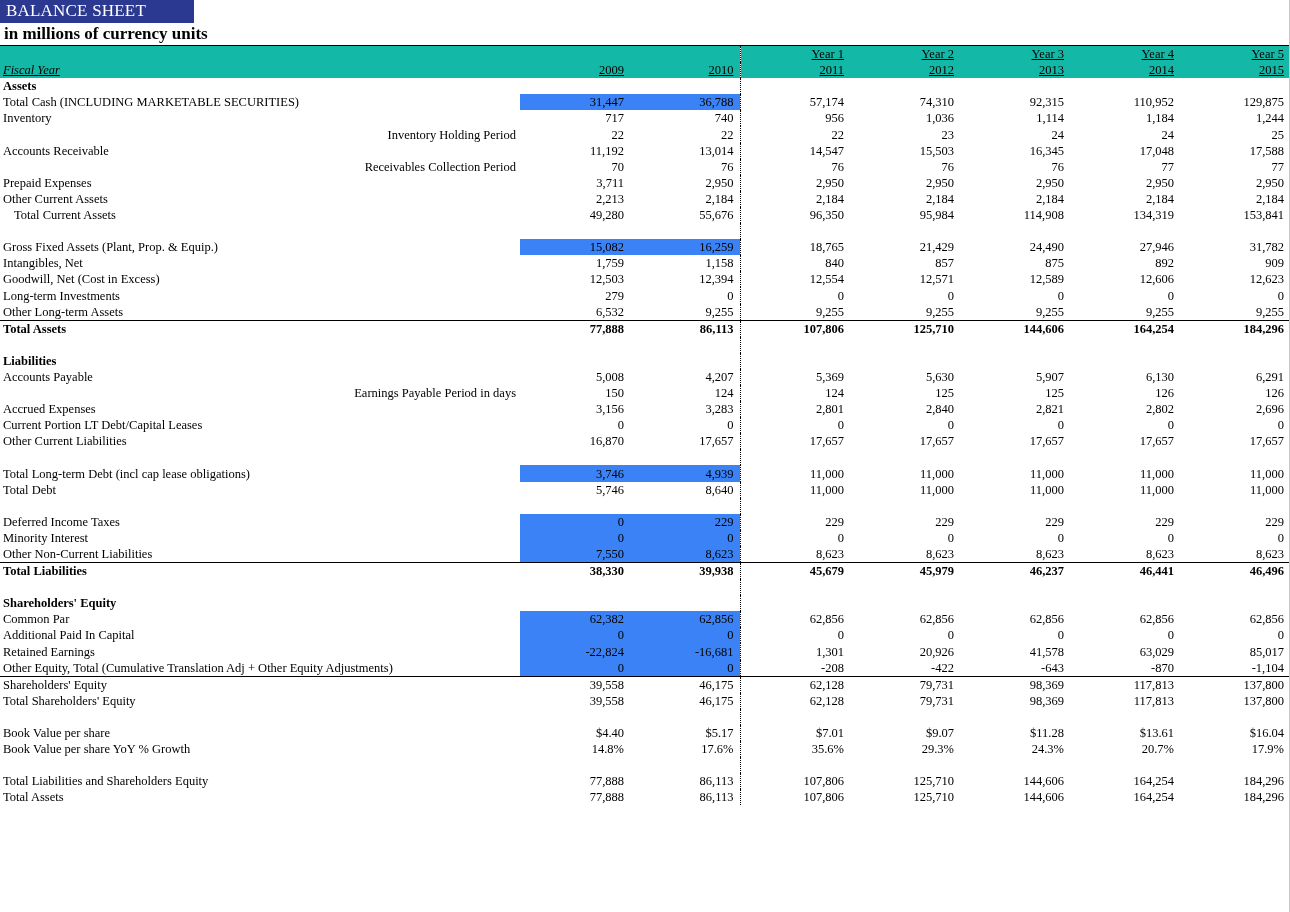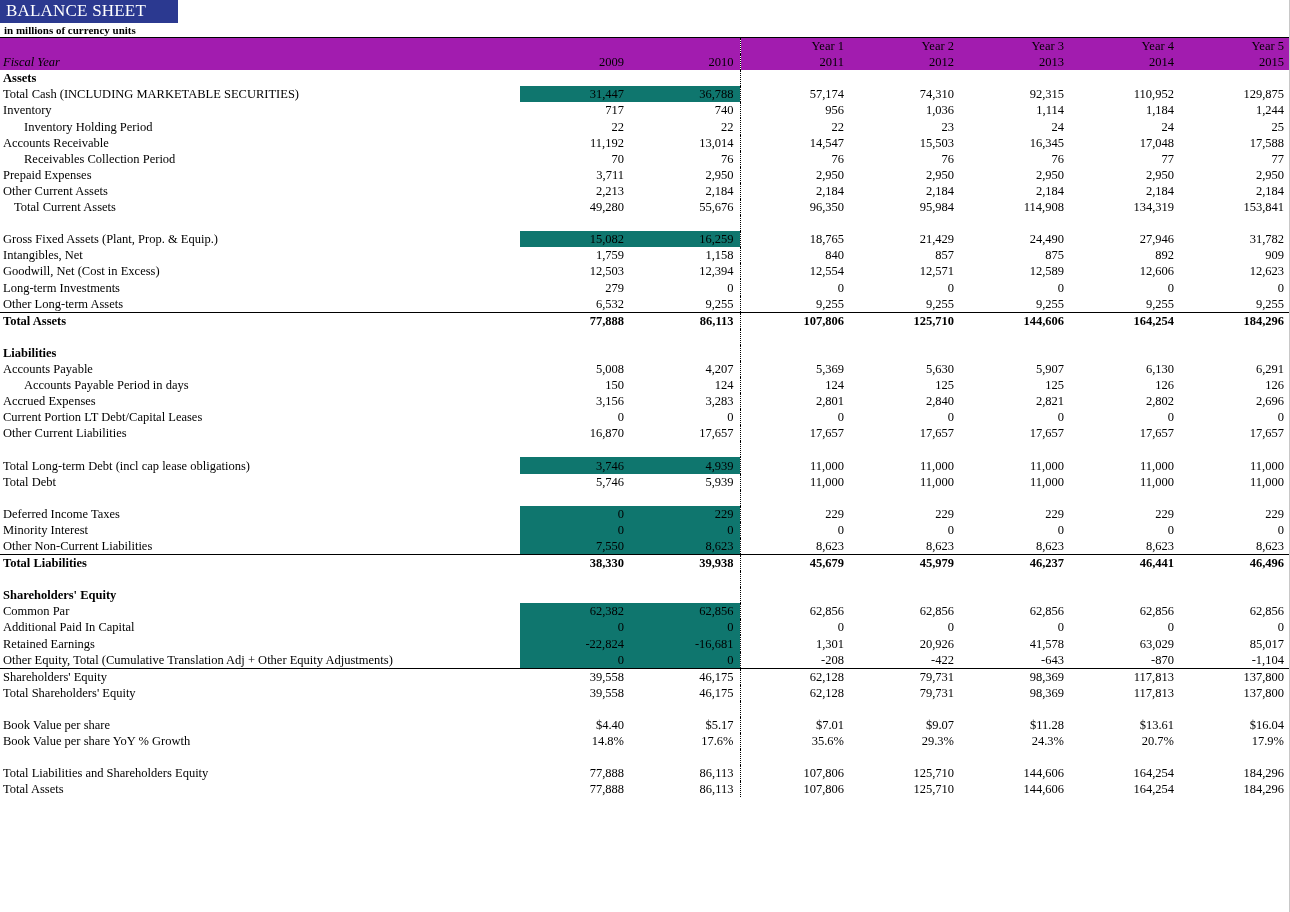--- a/index.html
+++ b/index.html
@@ -18,32 +18,32 @@
     position: relative;
     overflow: hidden;
     box-sizing: border-box;
     border-right: 1px solid #c8c8c8;
   }
   .title-bar {
     background: #2b3990;
     color: #ffffff;
     font-size: 17px;
     font-family: "Liberation Serif", serif;
-    padding: 1px 4px 2px 6px;
+    padding: 1px 20px 2px 6px;
     display: inline-block;
     min-width: 168px;
     letter-spacing: 0.2px;
   }
   .title-row {
     background: #ffffff;
     border-bottom: none;
   }
   .subtitle {
     font-weight: bold;
-    font-size: 11px;
+    font-size: 17px;
     padding: 1px 0 1px 4px;
     border-bottom: 1px solid #000;
   }
   table.grid {
     border-collapse: collapse;
     width: 1290px;
     table-layout: fixed;
   }
   table.grid td {
     padding: 0 4px 0 3px;
@@ -53,36 +53,37 @@
     height: 16.1px;
     line-height: 15px;
   }
   col.c-label { width: 520px; }
   col.c-num   { width: 110px; }
   .num {
     text-align: right;
     padding-right: 6px !important;
   }
   .hdr-row td {
-    background: #a21caf;
+    background: #14b8a6;
     font-style: normal;
+    text-decoration: underline;
   }
   .hdr-row td.yearlabel {
     text-align: right;
     padding-right: 6px;
   }
   .hdr-row td.fy {
     text-align: left;
     font-style: italic;
     padding-right: 8px;
   }
-  .hl { background: #0f766e; }
+  .hl { background: #3b82f6; }
   .bold { font-weight: bold; }
   .ind1 { padding-left: 14px !important; }
-  .ind2 { padding-left: 24px !important; }
+  .ind2 { padding-left: 24px !important; text-align: right; }
   .divider-col {
     border-right: 1px dotted #000;
   }
   .topline td { border-top: 1px solid #000; }
   .blank td { height: 16.1px; }
   .yearhdr-top td {
     text-align: right;
     padding-right: 6px;
     border-bottom: none;
     height: 15px;
@@ -317,21 +318,21 @@
           <td class="">Accounts Payable</td>
           <td class="num">5,008</td>
           <td class="num divider-col">4,207</td>
           <td class="num">5,369</td>
           <td class="num">5,630</td>
           <td class="num">5,907</td>
           <td class="num">6,130</td>
           <td class="num">6,291</td>
         </tr>
         <tr class="">
-          <td class="ind2">Accounts Payable Period in days</td>
+          <td class="ind2">Earnings Payable Period in days</td>
           <td class="num">150</td>
           <td class="num divider-col">124</td>
           <td class="num">124</td>
           <td class="num">125</td>
           <td class="num">125</td>
           <td class="num">126</td>
           <td class="num">126</td>
         </tr>
         <tr class="">
           <td class="">Accrued Expenses</td>
@@ -379,21 +380,21 @@
           <td class="num divider-col hl">4,939</td>
           <td class="num">11,000</td>
           <td class="num">11,000</td>
           <td class="num">11,000</td>
           <td class="num">11,000</td>
           <td class="num">11,000</td>
         </tr>
         <tr class="">
           <td class="">Total Debt</td>
           <td class="num">5,746</td>
-          <td class="num divider-col">5,939</td>
+          <td class="num divider-col">8,640</td>
           <td class="num">11,000</td>
           <td class="num">11,000</td>
           <td class="num">11,000</td>
           <td class="num">11,000</td>
           <td class="num">11,000</td>
         </tr>
         <tr class="blank">
           <td class=""></td>
           <td class="num"></td>
           <td class="num divider-col"></td>

